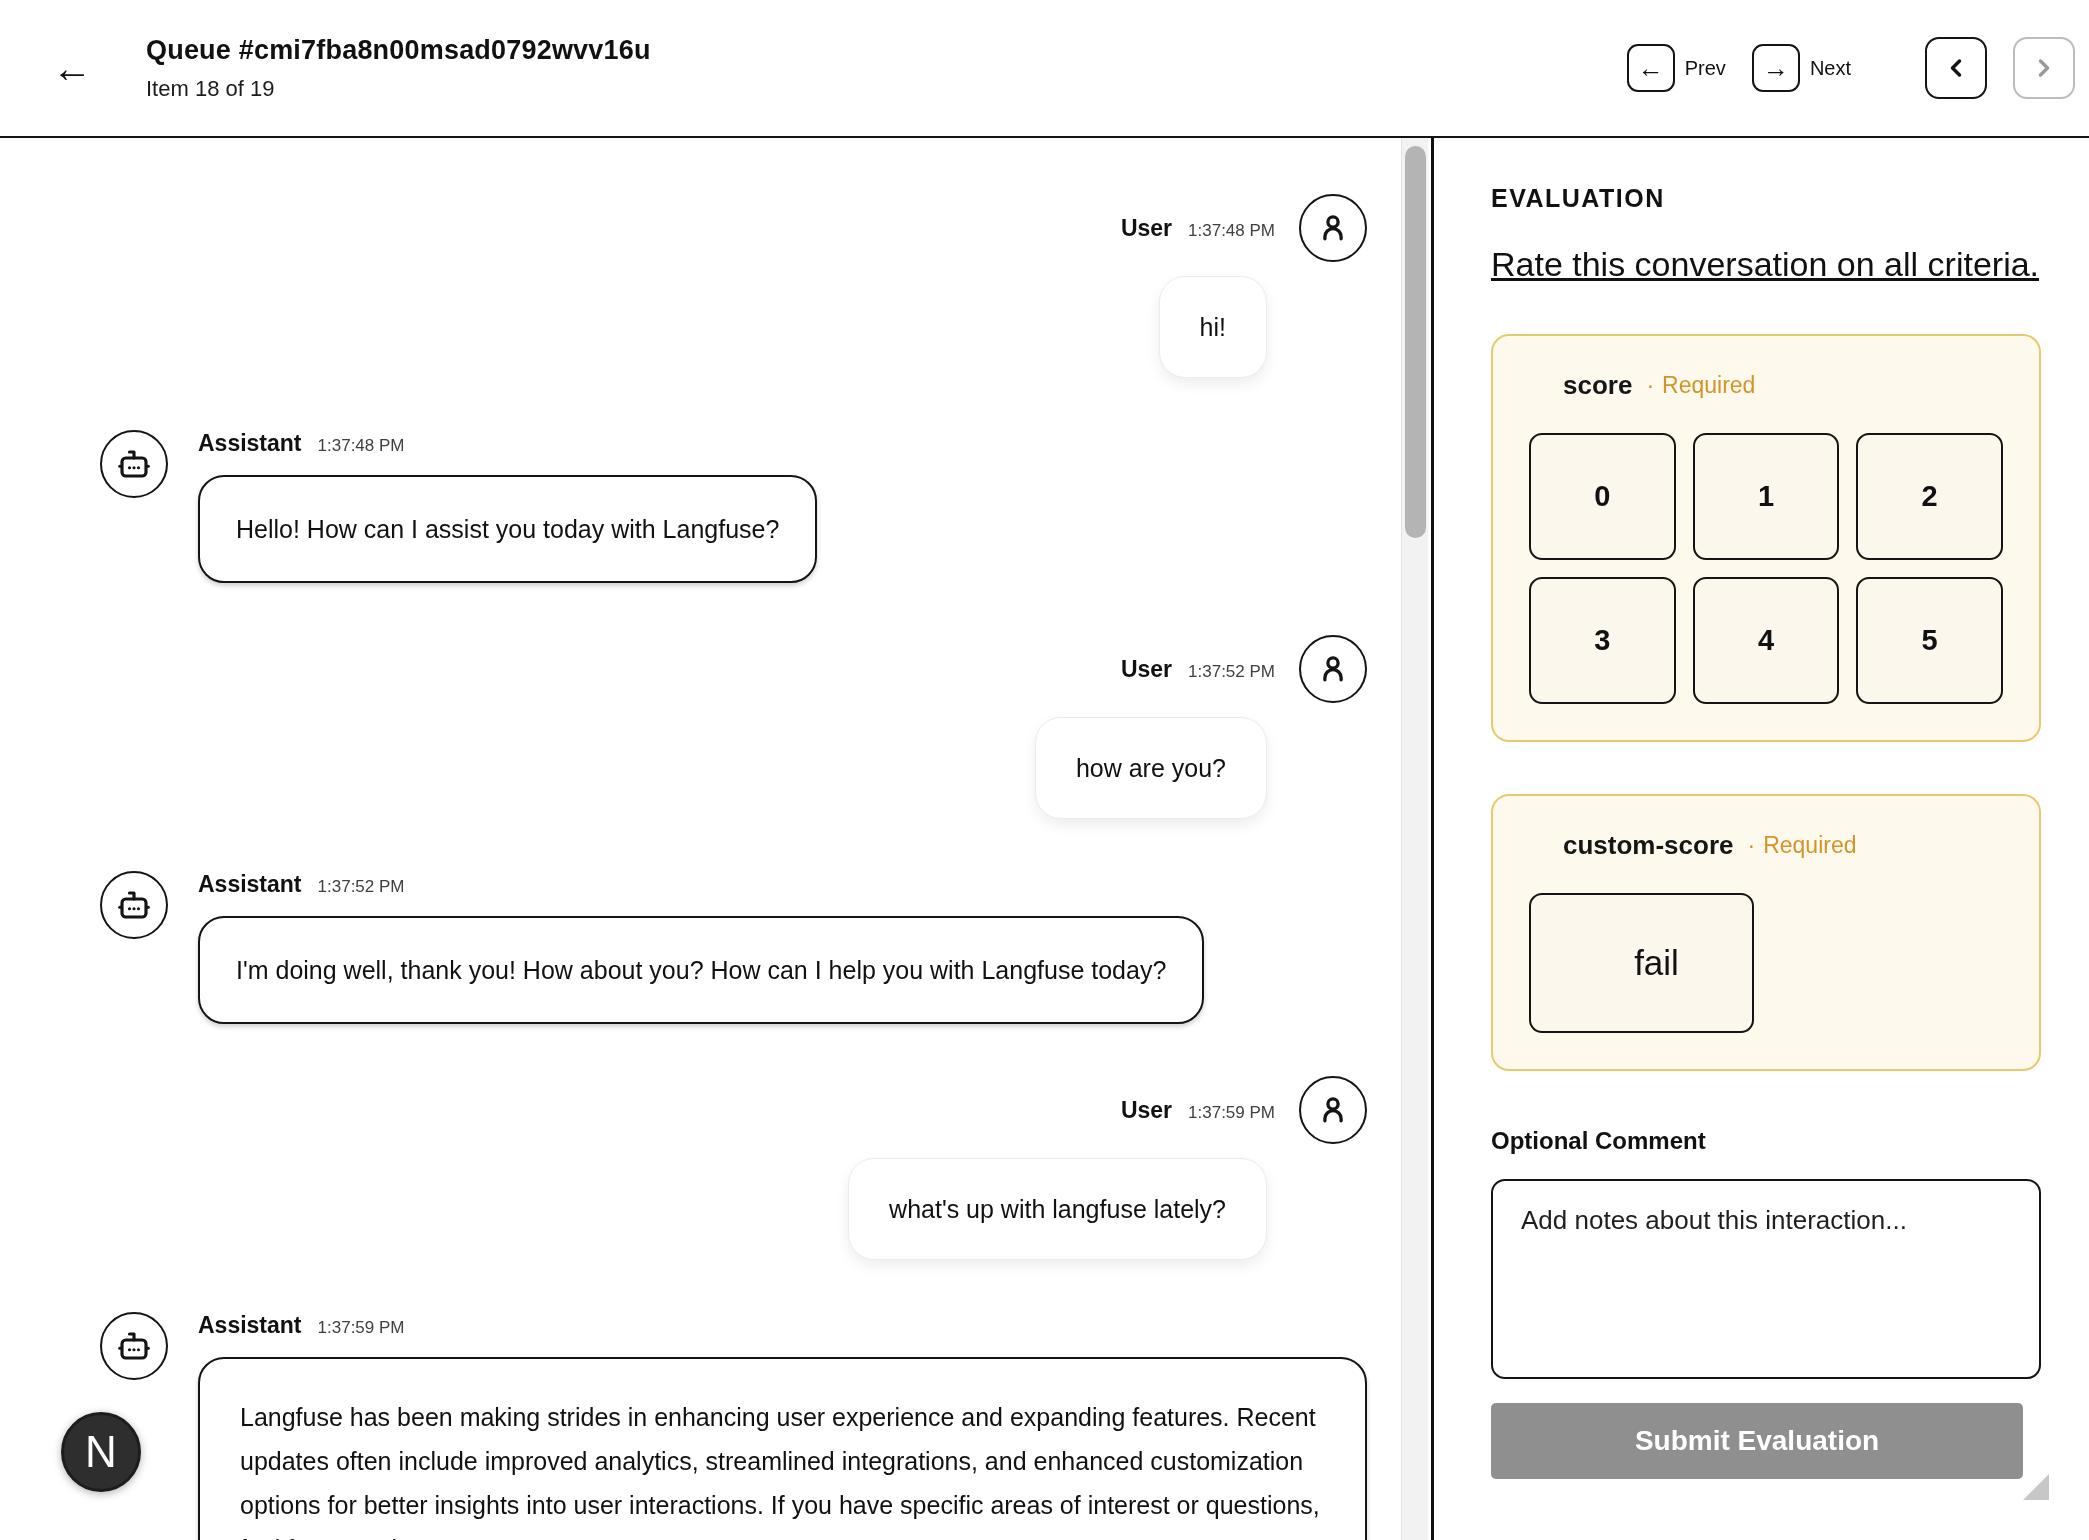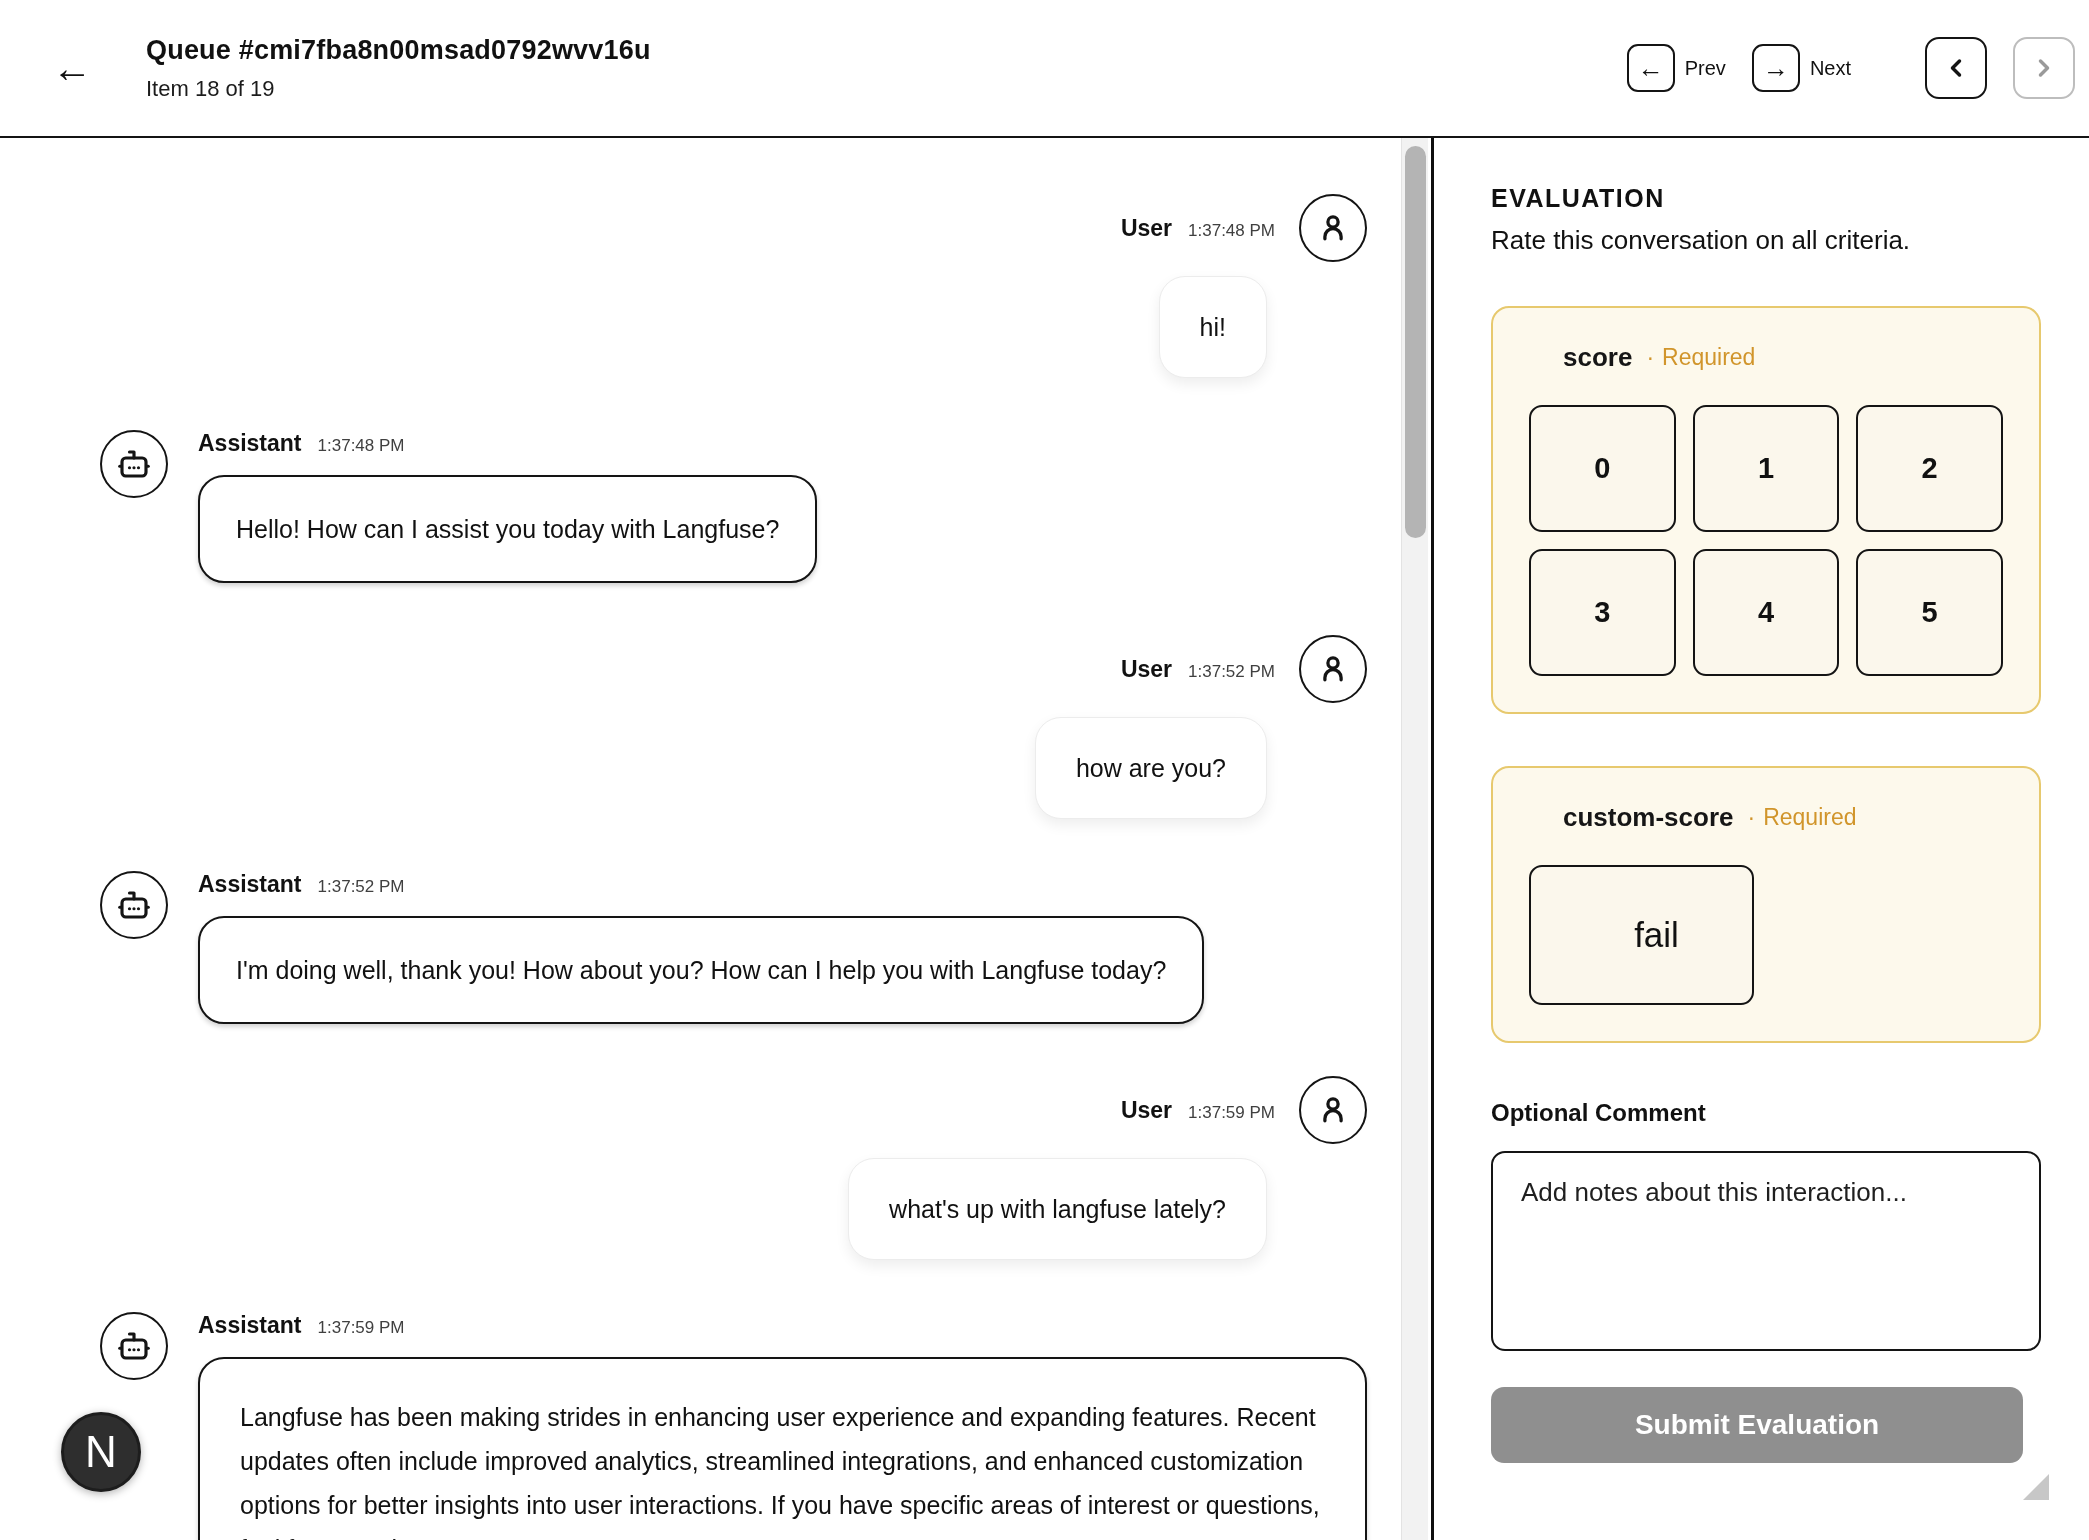--- a/index.html
+++ b/index.html
@@ -95,21 +95,21 @@
   .n-badge {
     position:absolute; left:61px; bottom:48px; width:80px; height:80px;
     border-radius:50%; background:#2e2e2e; border:3px solid #1d1d1d;
     display:flex; align-items:center; justify-content:center;
     color:#fff; font-size:44px; font-weight:400;
     box-shadow:0 2px 8px rgba(0,0,0,.3);
   }
 
   
   .eval-title { font-size:25px; font-weight:700; letter-spacing:1.5px; }
-  .eval-sub { font-size:26px; margin-top:12px; }
+  .eval-sub { font-size:34px; margin-top:32px;text-decoration:underline; }
   .card {
     border:2px solid #e7c96e; border-radius:18px; background:#fdf9ec;
     padding:34px 36px 36px 36px; width:550px;
   }
   .card-score { margin-top:50px; }
   .card-custom { margin-top:52px; }
   .card-label-row { display:flex; align-items:center; gap:14px;margin-left:34px; }
   .card-label { font-size:26px; font-weight:700; color:#161616; }
   .required { font-size:23px; color:#d1952b; display:flex; align-items:baseline; gap:8px; }
   .grid-score {
@@ -130,21 +130,21 @@
 
   .comment-label { margin-top:56px; font-size:24px; font-weight:700; }
   .comment-box {
     margin-top:24px; width:550px; height:200px; resize:none;
     border:2.5px solid #141414; border-radius:14px; background:#fff;
     font-family:inherit; font-size:26px; color:#111; padding:24px 28px;
   }
   .comment-box::placeholder { color:#1f1f1f; opacity:1; }
 
   .submit-btn {
-    margin-top:32px; width:532px; height:76px; border:none; border-radius:13px;
+    margin-top:20px; width:532px; height:76px; border:none; border-radius:5px;
     background:#8f8f8f; color:#ffffff; font-family:inherit;
     font-size:28px; font-weight:700; cursor:default;
   }
   .resize-grip {
     position:absolute; right:40px; bottom:40px; width:0; height:0;
     border-left:26px solid transparent; border-bottom:26px solid #c7c7c7;
   }
 
   svg { display:block; }
 </style>

